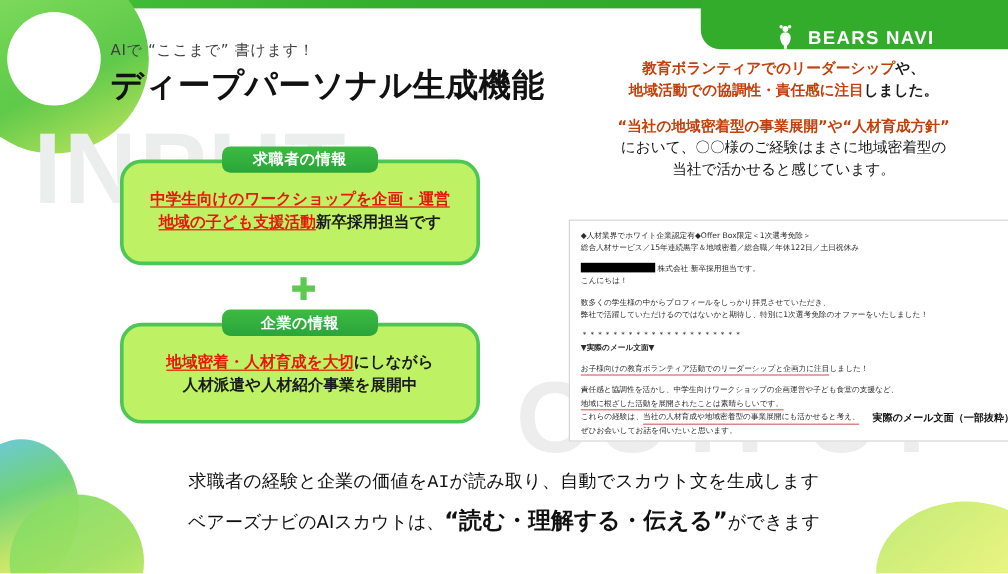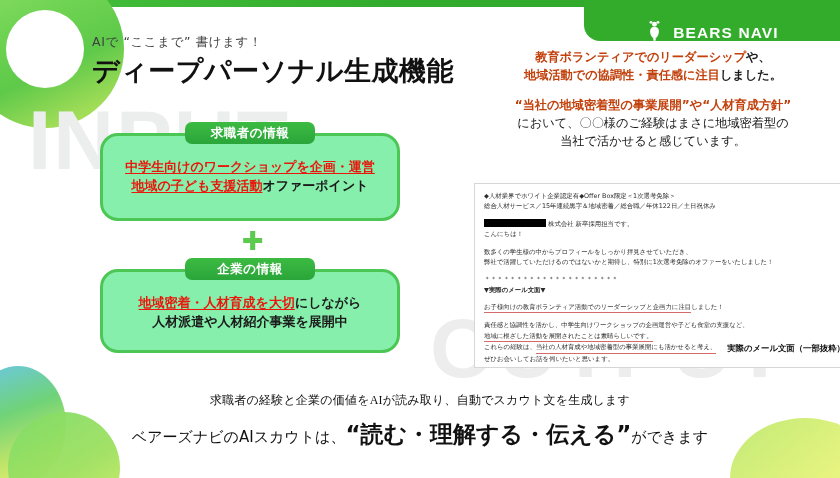--- a/index.html
+++ b/index.html
@@ -89,21 +89,21 @@
     width: 130px; height: 22px; border-radius: 7px;
     background: linear-gradient(180deg,#3cbb42 0%, #2aa53a 100%);
     color: #ffffff; font-size: 12.5px; font-weight: 700;
     display: flex; align-items: center; justify-content: center;
     letter-spacing: .5px;
     font-family: "DejaVu Sans","Liberation Sans",sans-serif;
   }
   .card-body {
     position: relative; margin-top: -11px; z-index: 2;
     border: 3px solid #4cc755; border-radius: 18px;
-    background: #86efac;
+    background: #bef264;
     padding: 22px 10px 16px; text-align: center;
   }
   .card-1 .card-body { height: 88px; }
   .card-2 .card-body { height: 84px; }
   .card-line {
     font-size: 13px; line-height: 1.45; color: #1b1b1b; font-weight: 700;
     font-family: "DejaVu Sans","Liberation Sans",sans-serif;
   }
   .hl { color: #e8180c; text-decoration: underline; text-underline-offset: 2px; }
   .plus {
@@ -138,25 +138,25 @@
   }
   .m-bold { font-weight: 700; }
   .caption {
     position: absolute; right: 10px; bottom: 13px;
     font-size: 8.4px; font-weight: 700; color: #111111;
     font-family: "DejaVu Sans","Liberation Sans",sans-serif;
   }
 
   
   .bottom { position: absolute; left: 0; top: 392px; width: 840px; text-align: center; }
-  .b1 { font-size: 12px; color: #111111; letter-spacing: .2px;
-        font-family: Liberation Serif, serif; }
+  .b1 { font-size: 15px; color: #111111; letter-spacing: .2px;
+        font-family: Liberation Mono, monospace; }
   .b2 { font-size: 15px; color: #111111; margin-top: 10px;
         font-family: "DejaVu Sans","Liberation Sans",sans-serif; }
-  .b2 .strong { font-size: 23px; font-weight: 800; }
+  .b2 .strong { font-size: 19px; font-weight: 800; }
 </style>
 </head>
 <body>
 
 <div id="slide">
 
   <div class="topstrip"></div>
   <div class="ring"></div>
   <div class="blob-a"></div>
   <div class="blob-b"></div>
@@ -184,21 +184,21 @@
     <div class="title">ディープパーソナル生成機能</div>
   </div>
 
   <div class="card card-1">
     <div class="card-tab">求職者の情報</div>
     <div class="card-body">
       <div class="card-line">
         <span class="hl">中学生向けのワークショップを企画・運営</span>
       </div>
       <div class="card-line">
-        <span class="hl">地域の子ども支援活動</span><span>オファーポイント</span>
+        <span class="hl">地域の子ども支援活動</span><span>新卒採用担当です</span>
       </div>
     </div>
   </div>
 
   <div class="plus">✚</div>
 
   <div class="card card-2">
     <div class="card-tab">企業の情報</div>
     <div class="card-body">
       <div class="card-line">

